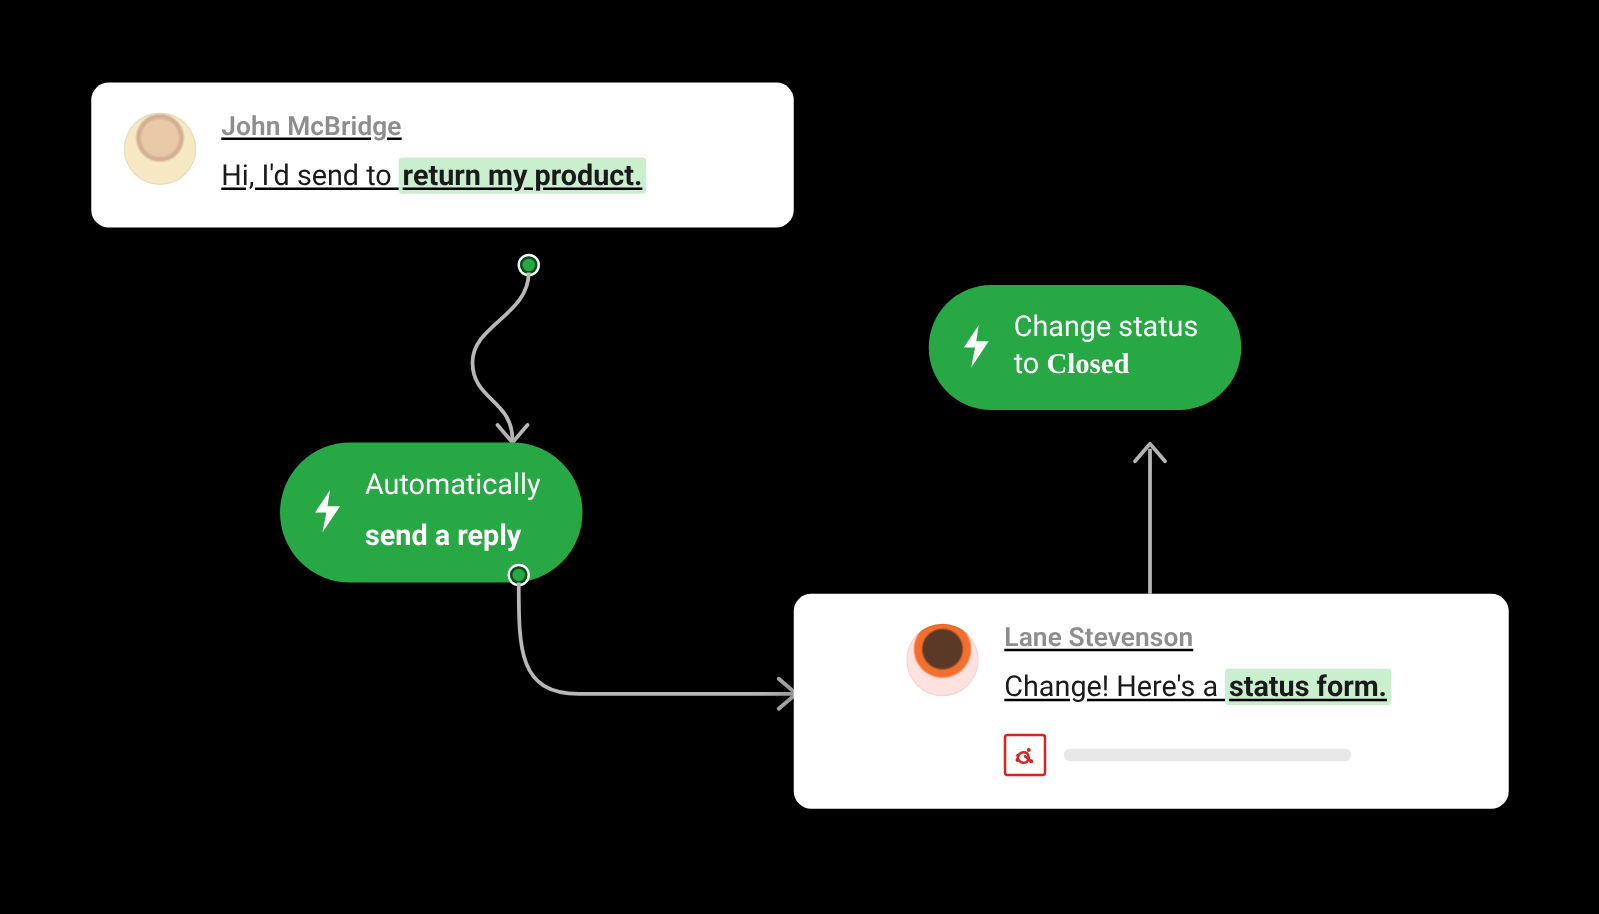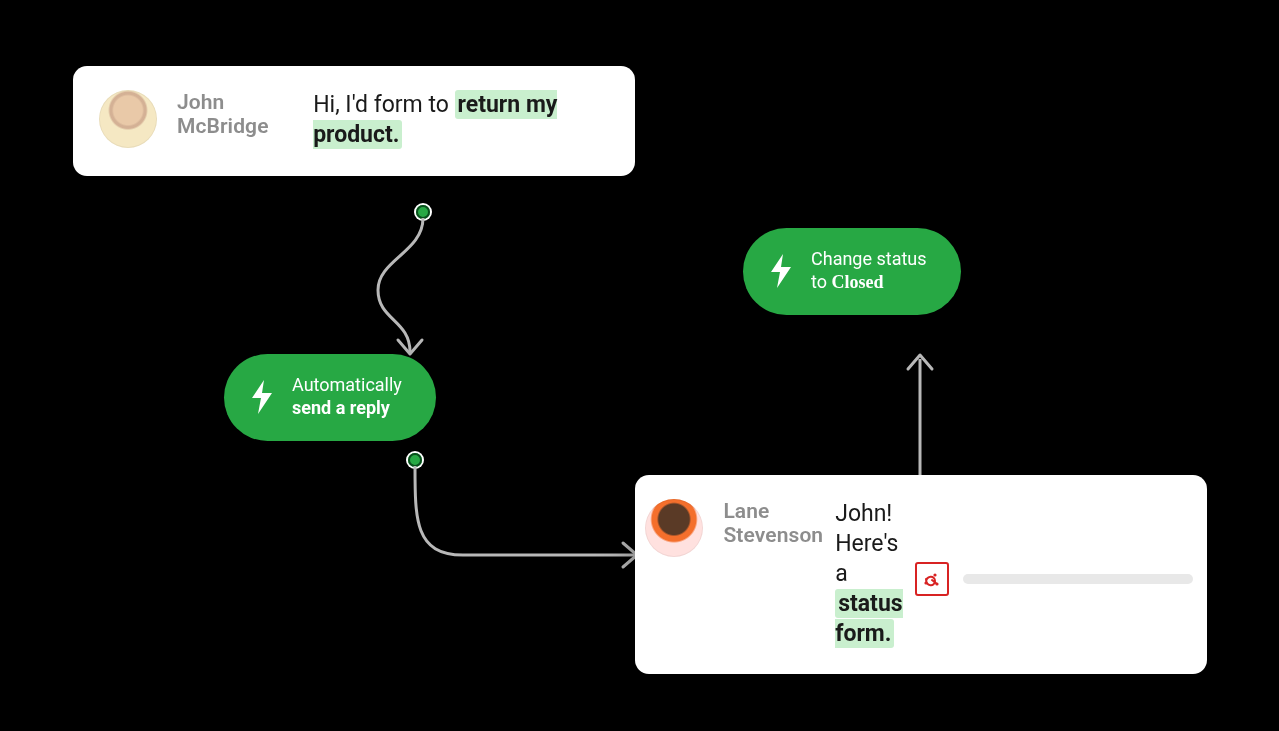--- a/index.html
+++ b/index.html
@@ -32,21 +32,21 @@
     border-radius: 50%;
     flex: 0 0 58px;
     box-shadow: inset 0 0 0 1px rgba(0,0,0,0.05);
   }
   .avatar.john {
     background: radial-gradient(circle at 50% 35%, #e9c9a8 0%, #e9c9a8 30%, #d4b195 34%, #d4b195 38%, #f5e8c3 42%, #f5e8c3 100%);
   }
   .avatar.lane {
     background: radial-gradient(circle at 50% 35%, #5a3a26 0%, #5a3a26 32%, #f46f2c 36%, #f46f2c 46%, #ffe1df 50%, #ffe1df 100%);
   }
-  .card-body { display: flex; flex-direction: row; gap: 12px; }
+  .card-body { display: flex; flex-direction: column; gap: 12px; text-decoration: underline; }
   .author {
     color: #8d8d8d;
     font-weight: 600;
     font-size: 21px;
     letter-spacing: 0.1px;
   }
   .msg {
     color: #1a1a1a;
     font-size: 23px;
     line-height: 1.3;
@@ -86,25 +86,25 @@
     background: #27a844;
     color: #fff;
     border-radius: 999px;
     padding: 20px 34px 22px 26px;
     display: flex;
     align-items: center;
     gap: 18px;
     box-shadow: 0 14px 28px rgba(0,0,0,0.35);
   }
   .pill .txt {
-    font-size: 18px;
+    font-size: 23px;
     line-height: 1.25;
   }
   .pill .txt .l1 { display: block; font-weight: 400; }
-  .pill .txt .l2 { display: block; font-weight: 700; }
+  .pill .txt .l2 { display: block; font-weight: 700; margin-top: 12px; }
   .pill .inline-closed { font-weight: 700; font-family: Liberation Serif, serif; }
   .bolt {
     width: 24px;
     height: 34px;
     flex: 0 0 24px;
   }
 
   .dot {
     position: absolute;
     width: 14px; height: 14px;
@@ -134,21 +134,21 @@
 </head>
 <body>
 
 <div class="stage">
 
   <div class="card" style="left:73px; top:66px; width:506px;">
     <div class="avatar john"></div>
     <div class="card-body">
       <div class="author">John McBridge</div>
       <div class="msg">
-        <span>Hi, I'd form to </span><mark class="hl">return my product.</mark>
+        <span>Hi, I'd send to </span><mark class="hl">return my product.</mark>
       </div>
     </div>
   </div>
 
   <div class="dot" style="left:416px; top:205px;"></div>
 
   <svg class="conn" style="left:360px; top:212px;" width="120" height="150">
     <path d="M63,6 C63,40 18,48 18,78 C18,108 50,108 50,140"></path>
     <path class="arrowhead" d="M38,128 L50,142 L62,128"></path>
   </svg>
@@ -168,21 +168,21 @@
   <svg class="conn" style="left:405px; top:460px;" width="250" height="120">
     <path d="M10,6 C10,60 10,95 58,95 L230,95"></path>
     <path class="arrowhead" d="M218,83 L232,95 L218,107"></path>
   </svg>
 
   <div class="card" style="left:635px; top:475px; width:516px;justify-content:center;">
     <div class="avatar lane"></div>
     <div class="card-body">
       <div class="author">Lane Stevenson</div>
       <div class="msg">
-        <span>John! Here's a </span><mark class="hl">status form.</mark>
+        <span>Change! Here's a </span><mark class="hl">status form.</mark>
       </div>
       <div class="attach-row">
         <div class="pdf-icon">
           <svg width="20" height="20" viewBox="0 0 20 20">
             <path d="M4 14 C4 6, 13 6, 13 12 C13 18, 4 18, 4 10" fill="none" stroke="#d82323" stroke-width="2" stroke-linecap="round"></path>
             <circle cx="13" cy="6" r="1.6" fill="#d82323"></circle>
             <circle cx="4" cy="14" r="1.6" fill="#d82323"></circle>
             <circle cx="15" cy="15" r="1.6" fill="#d82323"></circle>
             <path d="M10 11 L15 15" stroke="#d82323" stroke-width="2" stroke-linecap="round"></path>
           </svg>

